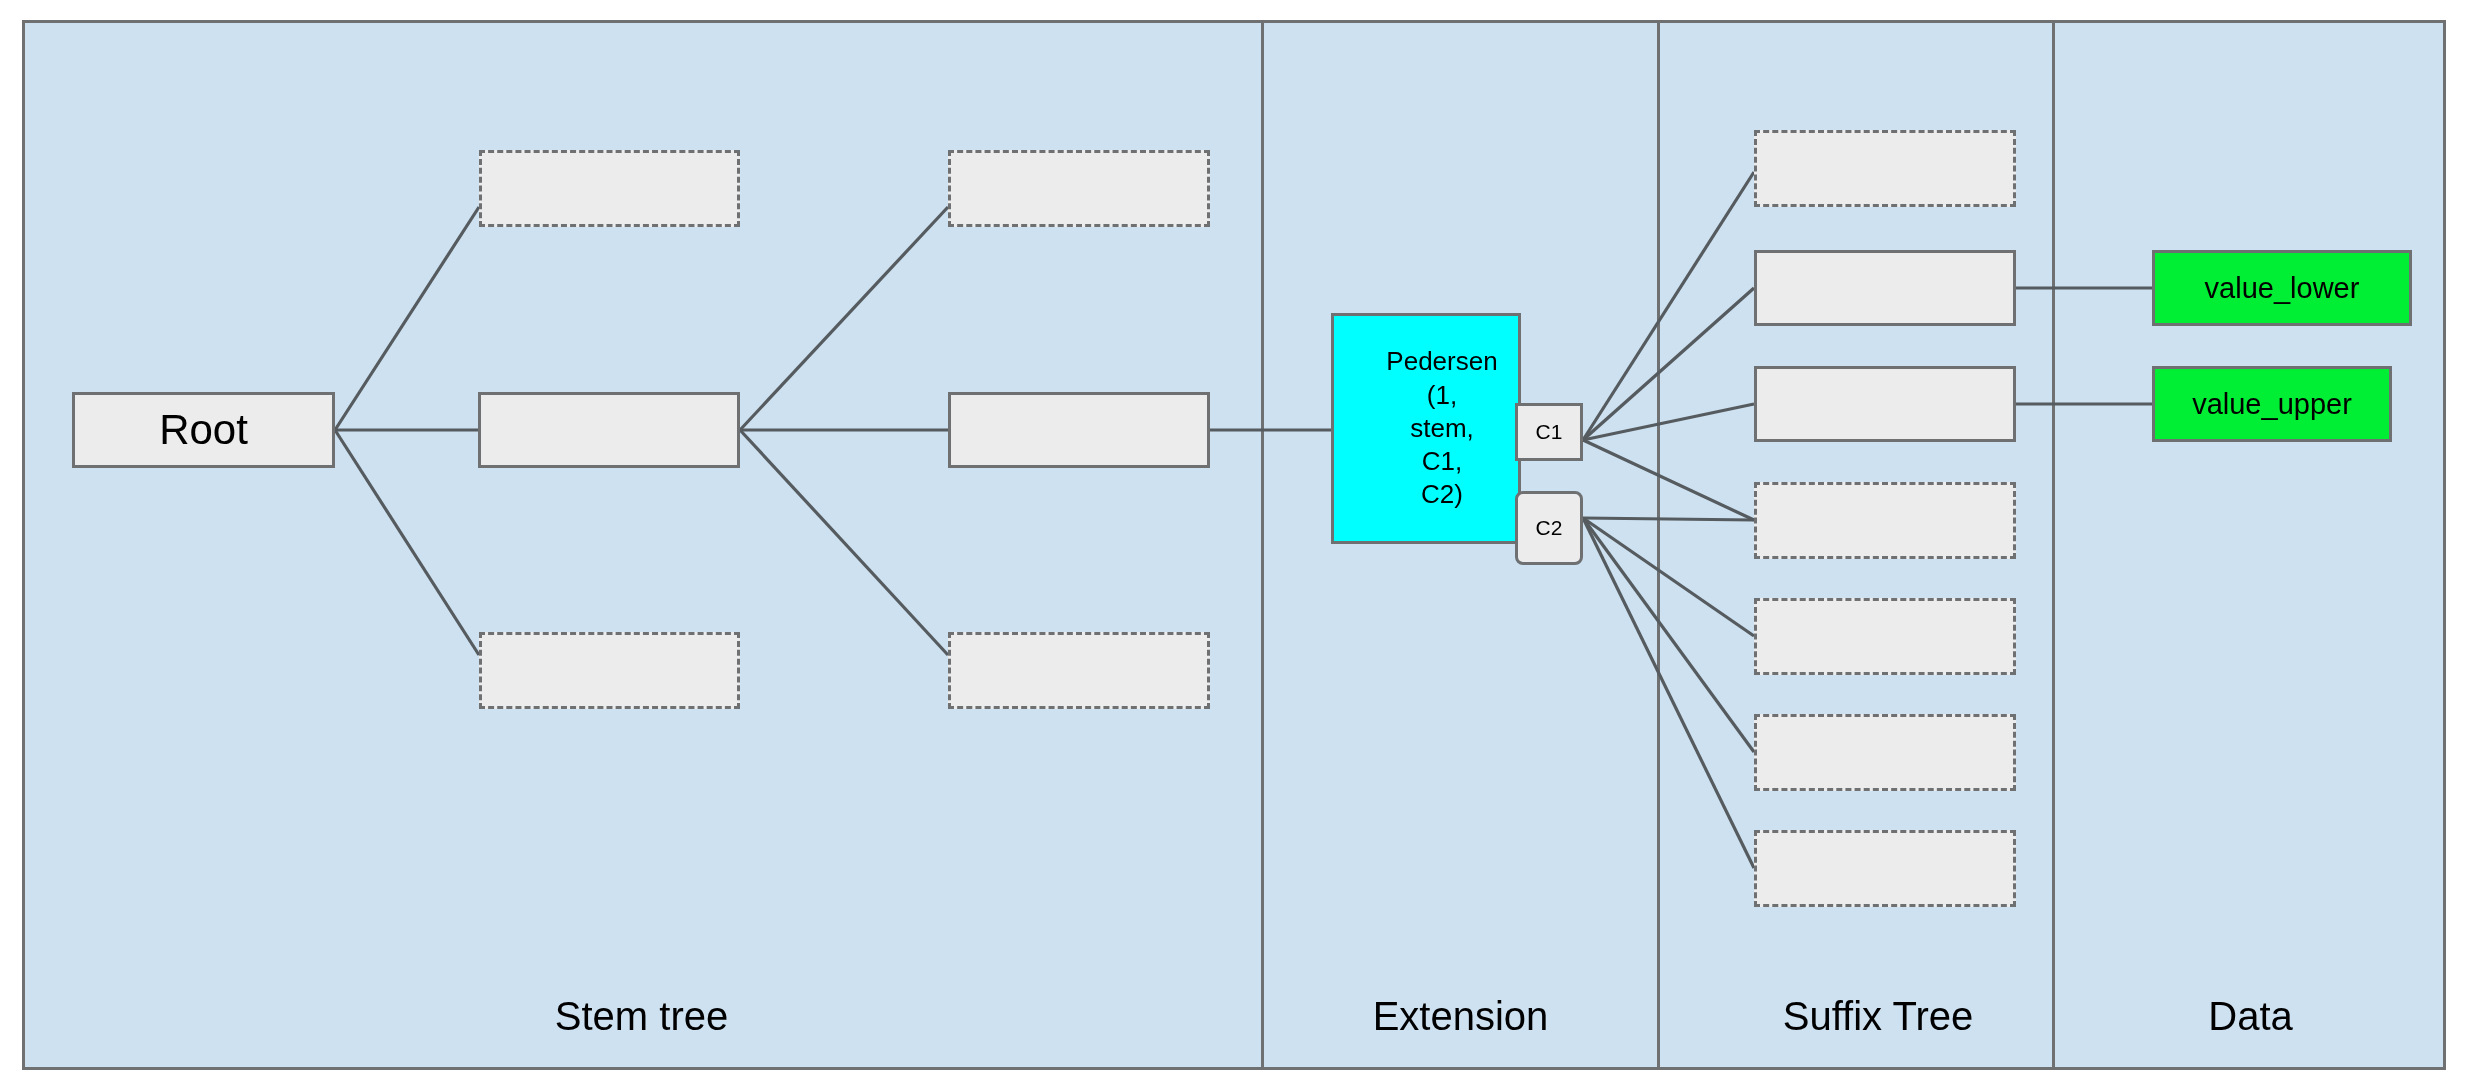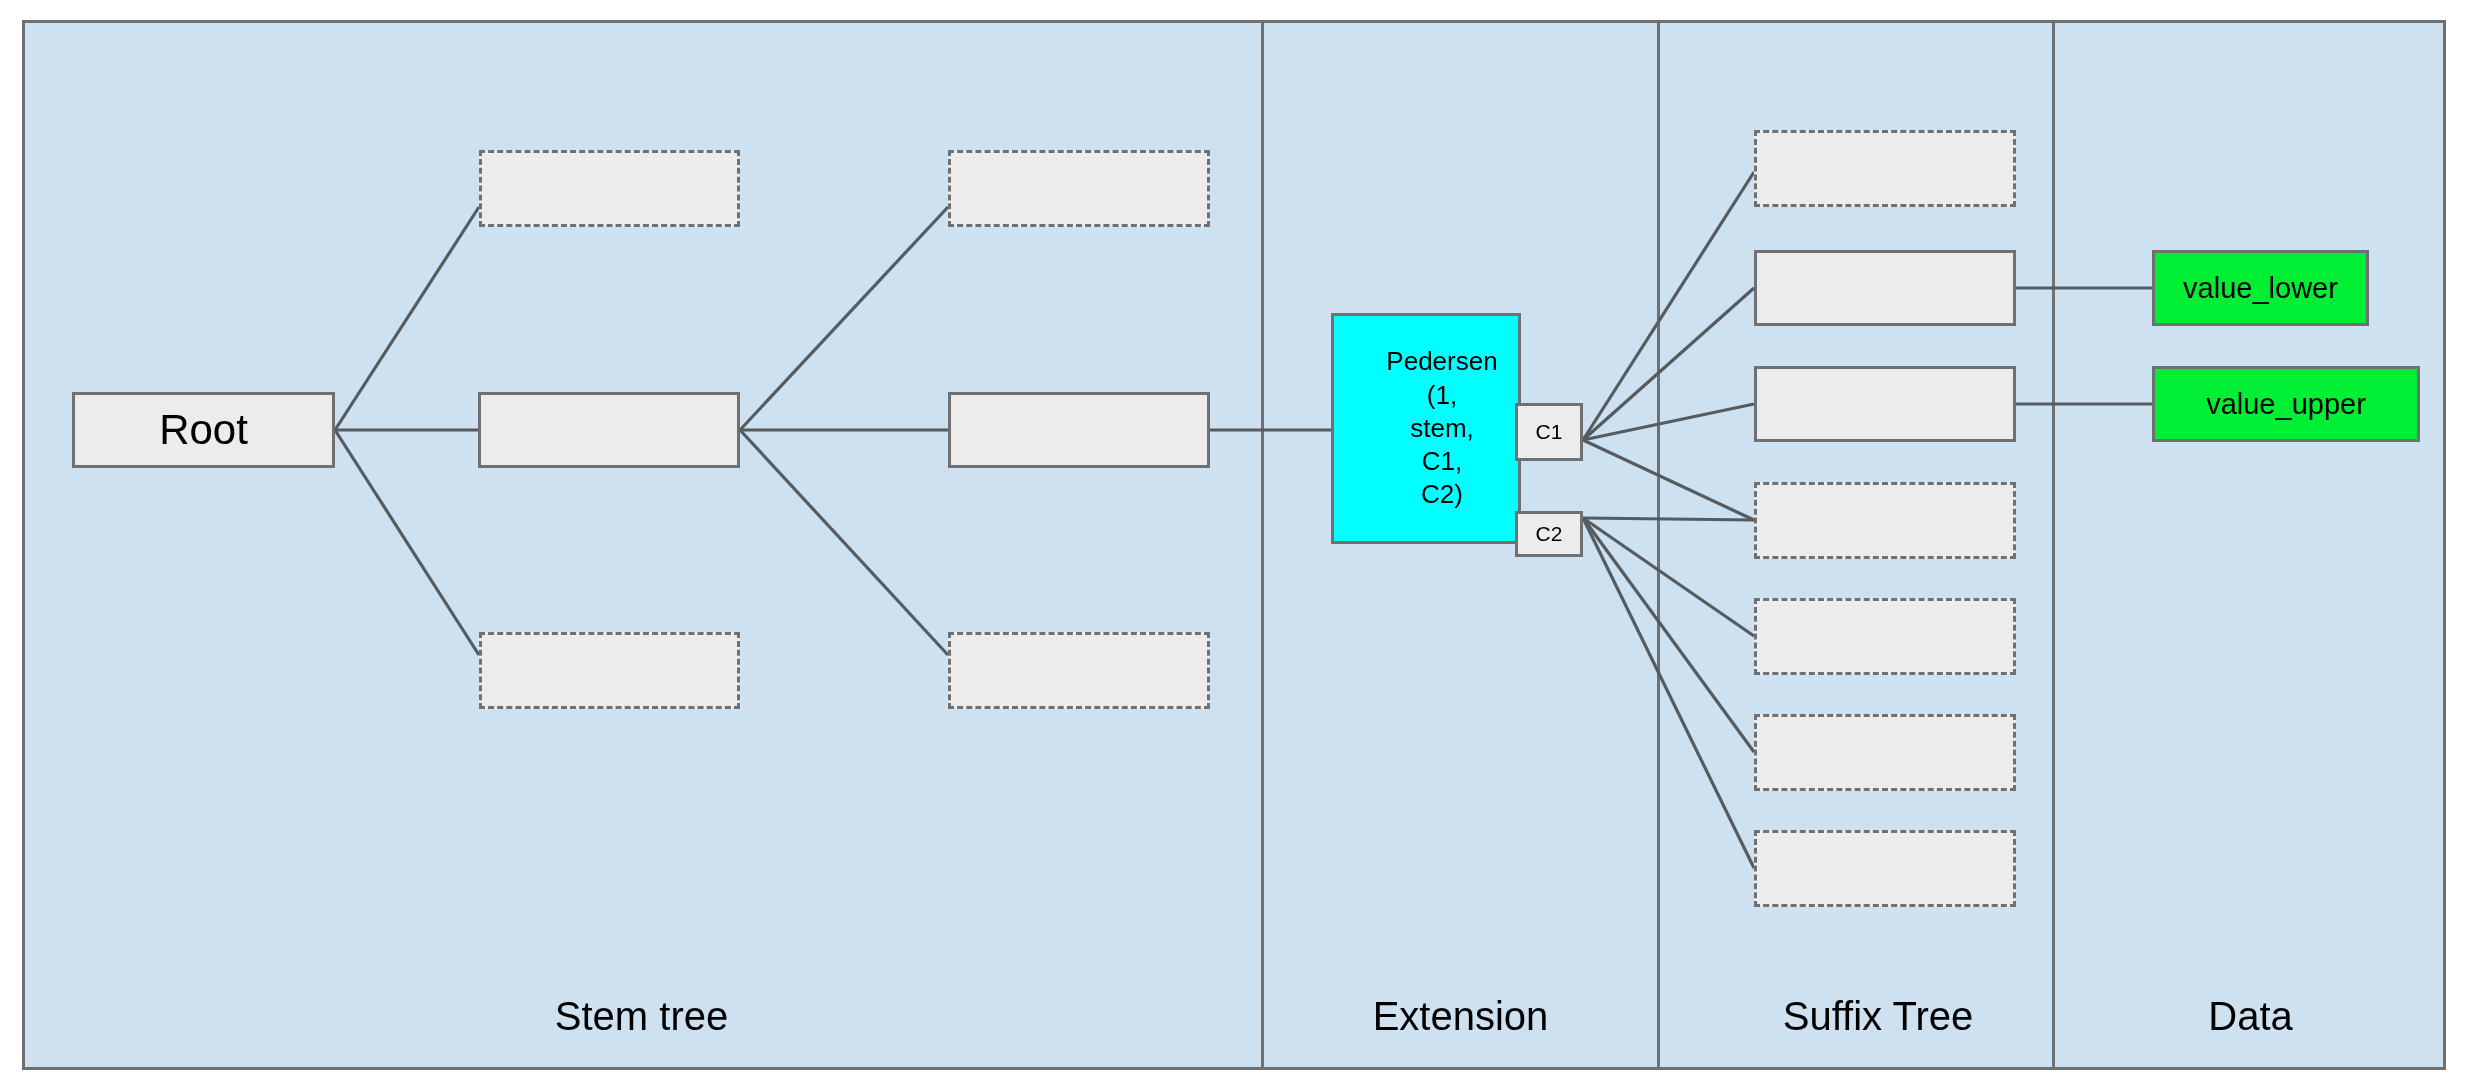--- a/index.html
+++ b/index.html
@@ -154,21 +154,21 @@
     <span class="commit-line">Pedersen</span>
     <span class="commit-line">(1,</span>
     <span class="commit-line">stem,</span>
     <span class="commit-line">C1,</span>
     <span class="commit-line">C2)</span>
   </div>
 
   <div class="node chip" style="left:1515px; top:403px; width:68px; height:58px;">
     <span>C1</span>
   </div>
-  <div class="node chip" style="left:1515px; top:511px; width:68px; height:46px;">
+  <div class="node chip" style="left:1515px; top:491px; width:68px; height:74px;border-radius:8px;">
     <span>C2</span>
   </div>
 
   <div class="node dashed" style="left:1754px; top:130px; width:262px; height:77px;">
     <span></span>
   </div>
   <div class="node" style="left:1754px; top:250px; width:262px; height:76px;">
     <span></span>
   </div>
   <div class="node" style="left:1754px; top:366px; width:262px; height:76px;">
@@ -180,24 +180,24 @@
   <div class="node dashed" style="left:1754px; top:598px; width:262px; height:77px;">
     <span></span>
   </div>
   <div class="node dashed" style="left:1754px; top:714px; width:262px; height:77px;">
     <span></span>
   </div>
   <div class="node dashed" style="left:1754px; top:830px; width:262px; height:77px;">
     <span></span>
   </div>
 
-  <div class="node datavalue" style="left:2152px; top:250px; width:217px; height:76px;">
+  <div class="node datavalue" style="left:2152px; top:250px; width:260px; height:76px;">
     <span>value_lower</span>
   </div>
-  <div class="node datavalue" style="left:2152px; top:366px; width:268px; height:76px;">
+  <div class="node datavalue" style="left:2152px; top:366px; width:240px; height:76px;">
     <span>value_upper</span>
   </div>
 
   <div class="section-label" style="left:22px; top:996px; width:1239px;">
     <span>Stem tree</span>
   </div>
   <div class="section-label" style="left:1264px; top:996px; width:393px;">
     <span>Extension</span>
   </div>
   <div class="section-label" style="left:1660px; top:996px; width:392px;margin-left:22px;">

